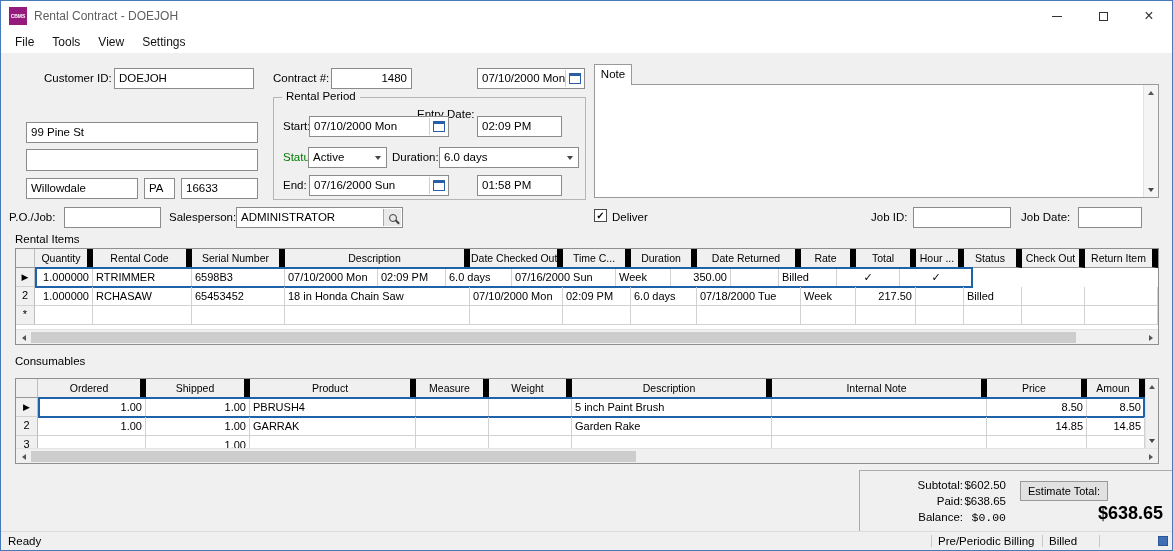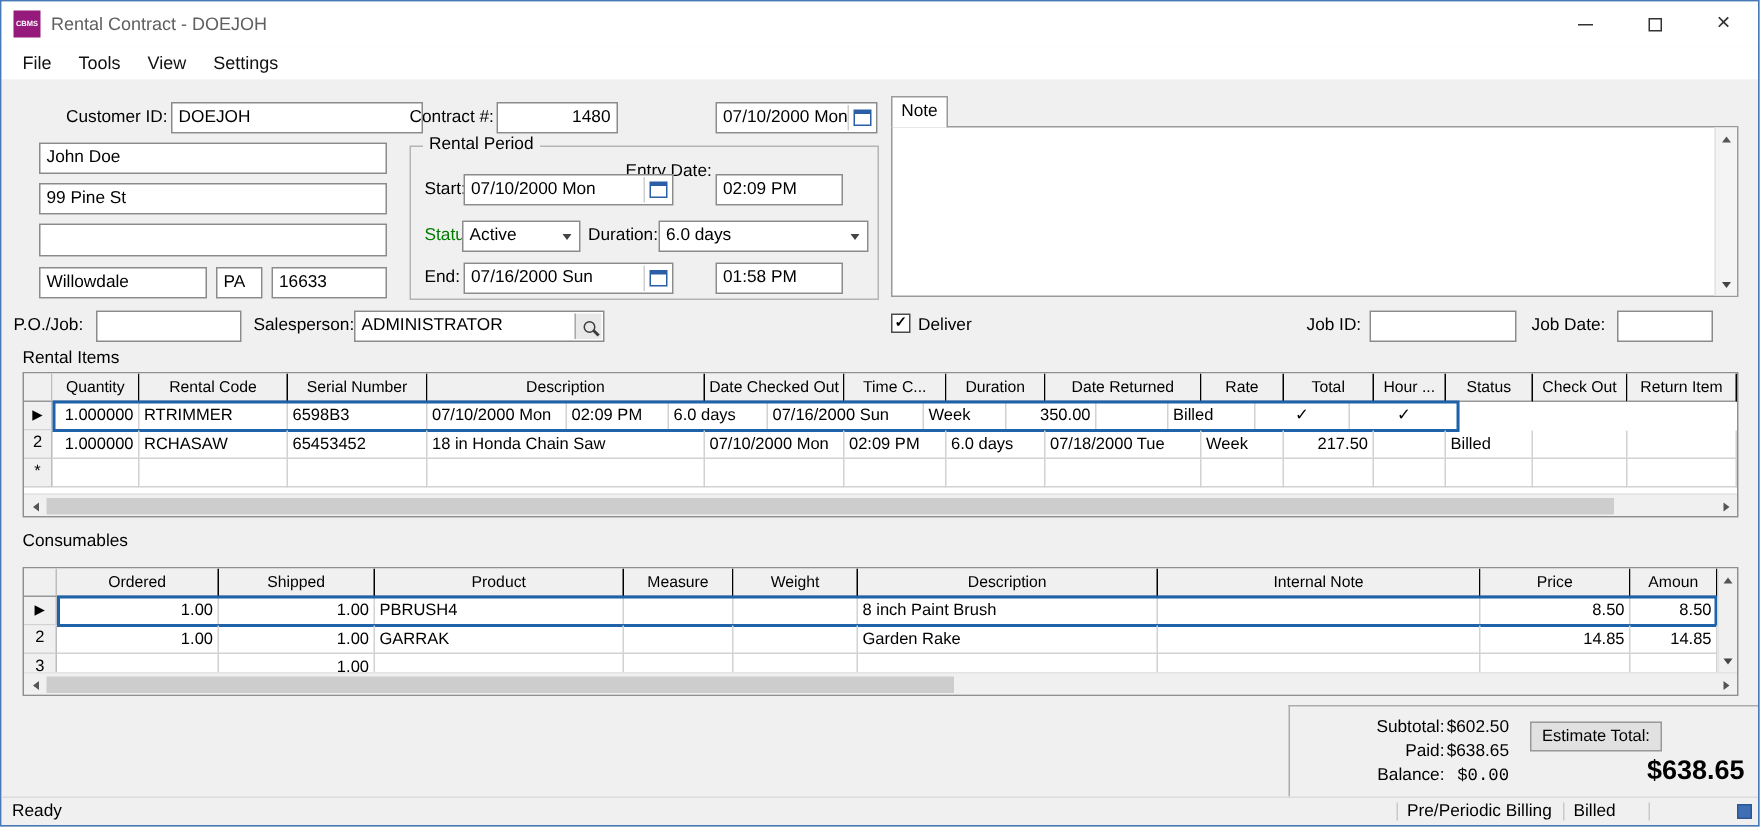--- a/index.html
+++ b/index.html
@@ -39,21 +39,21 @@
   .tri-right { width:0; height:0; border-top:3.5px solid transparent; border-bottom:3.5px solid transparent; border-left:4.5px solid #555; }
   .groupbox { position:absolute; border:1px solid #b5b5b5; }
   .group-label { position:absolute; top:-8px; left:8px; background:#f0f0f0; padding:0 4px; font-size:11.5px; }
   .tab { position:absolute; background:#fff; border:1px solid #9a9a9a; border-bottom:none; font-size:11.5px; text-align:center; line-height:19px; z-index:2; }
   .notebox { position:absolute; background:#fff; border:1px solid #9a9a9a; }
   .cb { position:absolute; width:13px; height:13px; background:#fff; border:1px solid #4a4a4a; font-size:10px; line-height:11px; text-align:center; font-weight:bold; }
 
   
   .grid { position:absolute; left:14px; width:1144px; background:#fff; border:1px solid #8f8f8f; overflow:hidden; }
   .ghead { display:flex; background:#f0f0f0; height:19px; }
-  .gh { flex:0 0 auto; font-size:10.5px; line-height:18px; text-align:center; border-right:1px solid #000000; border-bottom:1px solid #989898; overflow:hidden; white-space:nowrap; background:#f0f0f0; padding:0 1px; }
+  .gh { flex:0 0 auto; font-size:10.5px; line-height:18px; text-align:center; border-right:6px solid #000000; border-bottom:1px solid #989898; overflow:hidden; white-space:nowrap; background:#f0f0f0; padding:0 1px; }
   .corner { flex:0 0 auto; border-right:1px solid #bdbdbd; border-bottom:1px solid #989898; background:#f0f0f0; }
   .grow { display:flex; height:19px; }
   .rhead { flex:0 0 auto; background:#f0f0f0; border-right:1px solid #bdbdbd; border-bottom:1px solid #d2d2d2; text-align:center; font-size:11px; line-height:17px; }
   .w19 { flex-basis:19px; width:19px; } .w22 { flex-basis:22px; width:22px; }
   .cells { display:flex; position:relative; }
   .gc { flex:0 0 auto; font-size:11px; line-height:18px; padding:0 3px; border-right:1px solid #d2d2d2; border-bottom:1px solid #d2d2d2; white-space:nowrap; overflow:hidden; }
   .ar { text-align:right; } .ac { text-align:center; }
   .selbox { position:absolute; left:0; top:-1px; right:0; bottom:-1px; border:2px solid #1e63a9; pointer-events:none; }
   .ptr { font-size:9px; }
   .c0{flex-basis:58px}.c1{flex-basis:99px}.c2{flex-basis:93px}.c3{flex-basis:185px}.c4{flex-basis:93px}.c5{flex-basis:68px}.c6{flex-basis:66px}.c7{flex-basis:104px}.c8{flex-basis:55px}.c9{flex-basis:60px}.c10{flex-basis:48px}.c11{flex-basis:58px}.c12{flex-basis:63px}.c13{flex-basis:73px}
@@ -108,21 +108,21 @@
   <div class="menubar">
     <span class="menu-item">File</span>
     <span class="menu-item">Tools</span>
     <span class="menu-item">View</span>
     <span class="menu-item">Settings</span>
   </div>
 
   <div class="client">
 
     <span class="lbl" style="left:43px;top:19px;">Customer ID:</span>
-    <div class="tb" style="left:113px;top:15px;width:168px;">DOEJOH</div>
+    <div class="tb" style="left:113px;top:15px;width:140px;">DOEJOH</div>
 
     <span class="lbl" style="left:272px;top:19px;">Contract #:</span>
     <div class="tb ar" style="left:330px;top:15px;width:81px;">1480</div>
 
     <span class="lbl" style="left:416px;top:19px;margin-top:36px;">Entry Date:</span>
     <div class="tb" style="left:476px;top:15px;width:108px;">
       <span>07/10/2000 Mon</span>
       <span class="btn-inset">
           <span class="cal"></span>
         </span>
@@ -134,21 +134,20 @@
       <div class="note-vscroll">
         <div class="vs-up">
             <span class="tri-up"></span>
           </div>
         <div class="vs-down">
             <span class="tri-down"></span>
           </div>
       </div>
     </div>
 
-    <div class="tb" style="left:25px;top:42px;width:232px;">John Doe</div>
     <div class="tb" style="left:25px;top:69px;width:232px;">99 Pine St</div>
     <div class="tb" style="left:25px;top:96px;width:232px;height:22px;"></div>
     <div class="tb" style="left:25px;top:125px;width:112px;">Willowdale</div>
     <div class="tb" style="left:143px;top:125px;width:31px;">PA</div>
     <div class="tb" style="left:180px;top:125px;width:77px;">16633</div>
 
     <div class="groupbox" style="left:272px;top:44px;width:313px;height:103px;">
       <span class="group-label">Rental Period</span>
       <span class="lbl" style="left:9px;top:22px;">Start:</span>
       <div class="tb" style="left:35px;top:18px;width:140px;">
@@ -300,21 +299,21 @@
         <div class="gh k8">Amoun</div>
       </div>
       <div class="grow">
         <div class="rhead w22"><span class="ptr">▶</span></div>
         <div class="cells">
           <div class="gc k0 ar">1.00</div>
           <div class="gc k1 ar">1.00</div>
           <div class="gc k2">PBRUSH4</div>
           <div class="gc k3"></div>
           <div class="gc k4"></div>
-          <div class="gc k5">8 inch Paint Brush</div>
+          <div class="gc k5">5 inch Paint Brush</div>
           <div class="gc k6"></div>
           <div class="gc k7 ar">8.50</div>
           <div class="gc k8 ar">8.50</div>
           <span class="selbox"></span>
         </div>
       </div>
       <div class="grow">
         <div class="rhead w22">2</div>
         <div class="cells">
           <div class="gc k0 ar">1.00</div>

